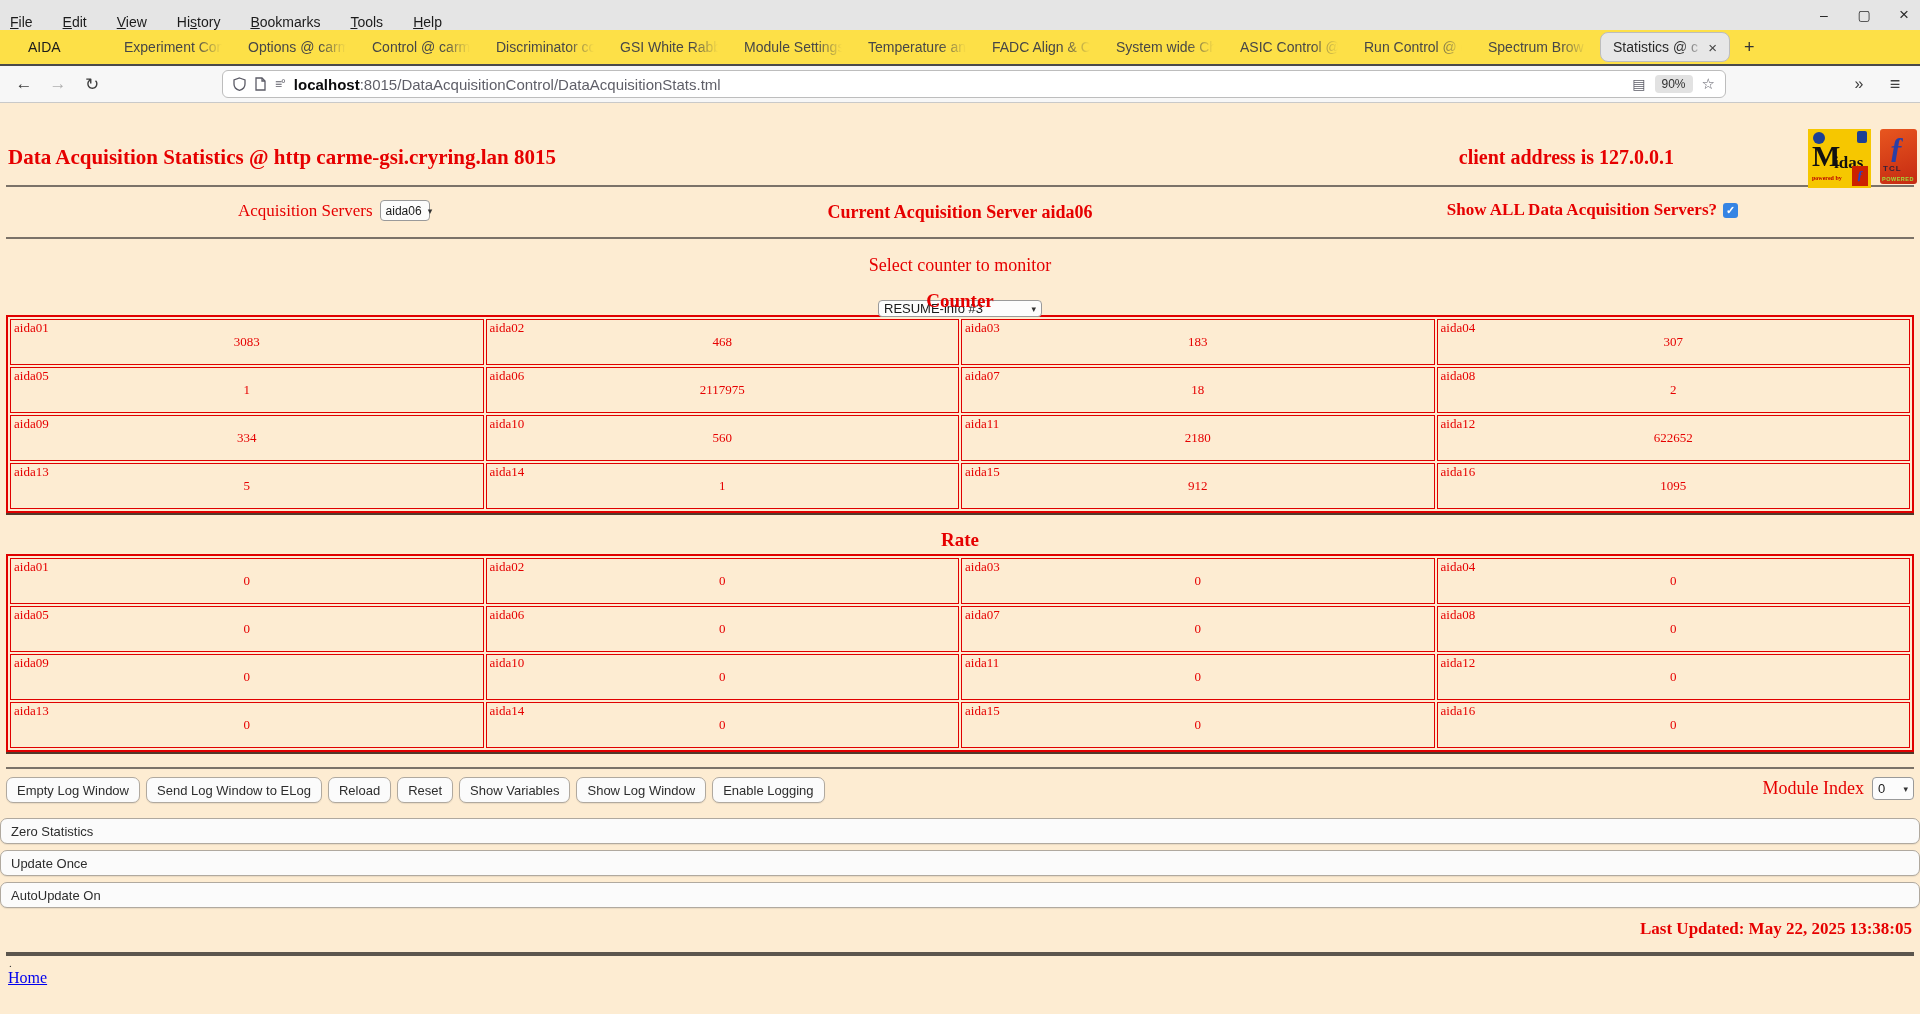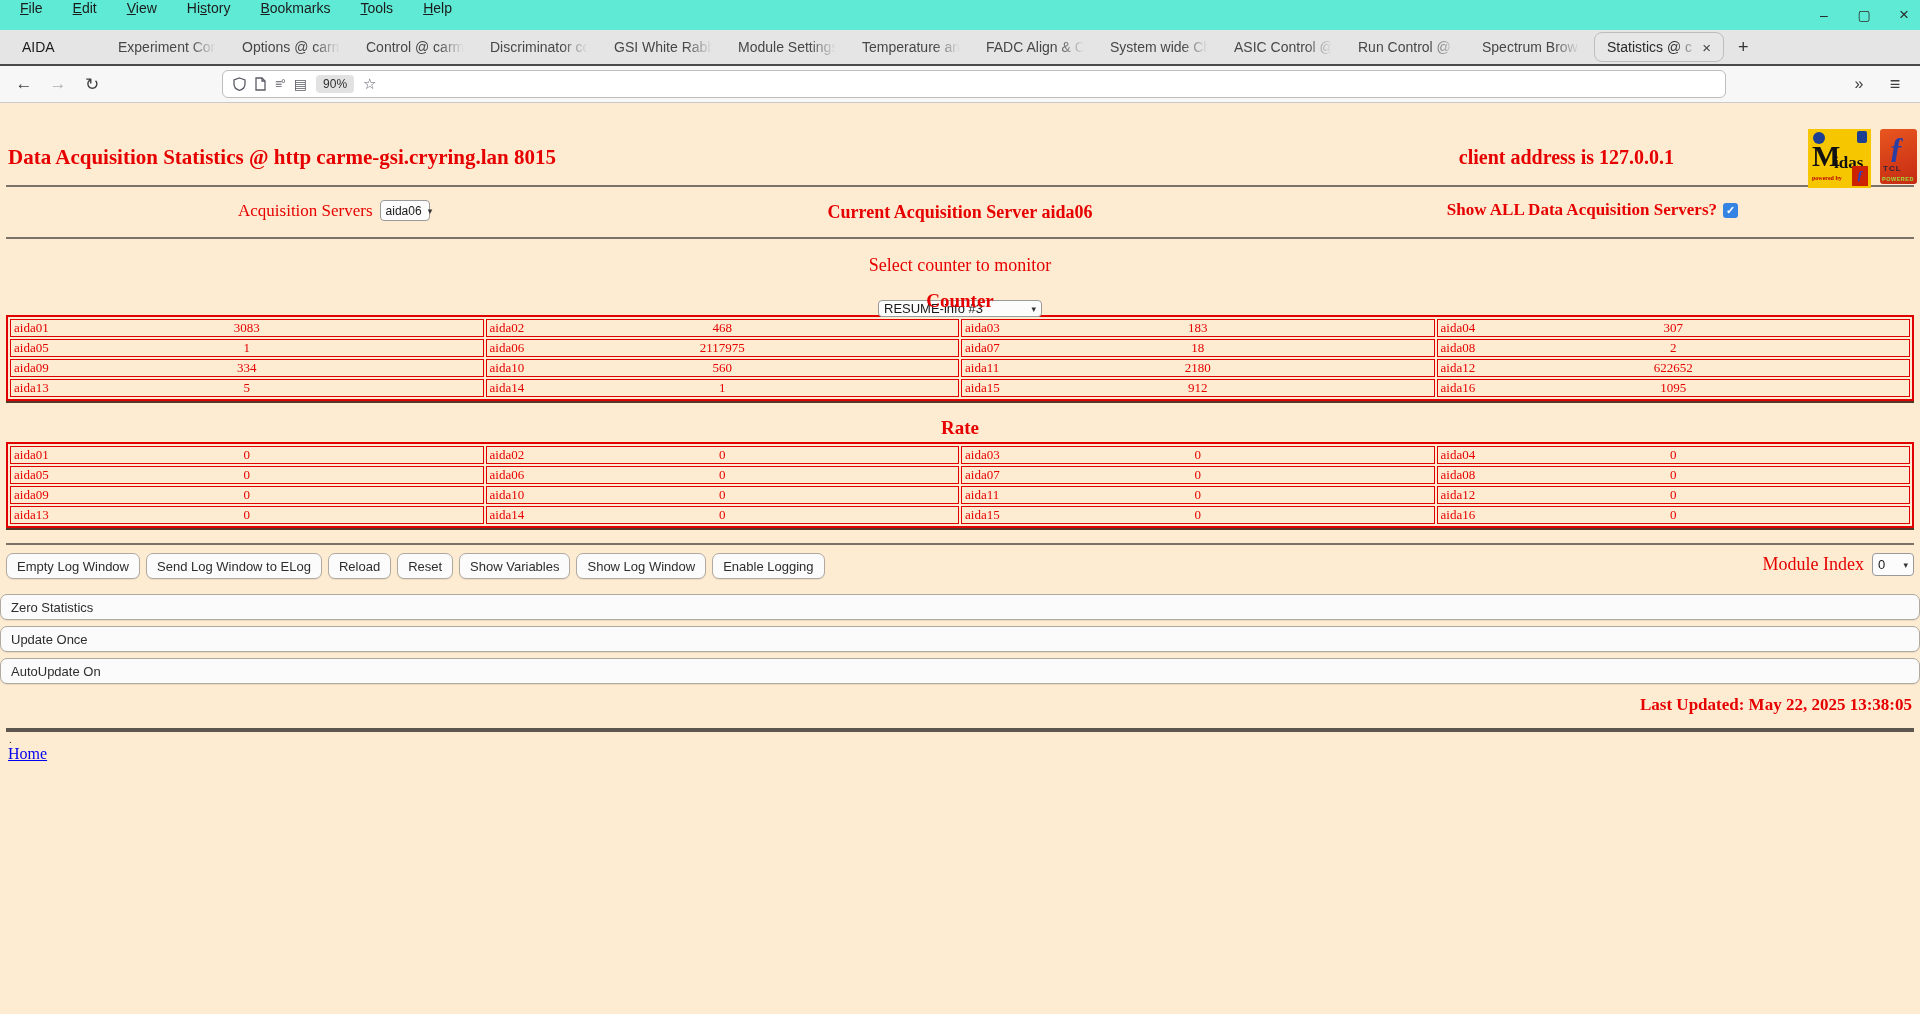--- a/index.html
+++ b/index.html
@@ -1,26 +1,26 @@
 <!DOCTYPE html>
 <html><head>
 <meta charset="utf-8">
 <style>
   * { box-sizing:border-box; margin:0; padding:0; }
   html,body { width:1920px; height:1014px; overflow:hidden; font-family:"Liberation Sans",sans-serif; }
   body { background:#fdecd2; }
 
   
   .chrome { background:#fbfbfb; }
-  .menubar { height:30px; display:flex; align-items:flex-start; gap:30px; padding:0 20px; font-size:14px; color:#1b1b1b; position:relative; background:#5eead4; }
+  .menubar { height:30px; display:flex; align-items:flex-end; gap:30px; padding:0 10px; font-size:14px; color:#1b1b1b; position:relative; background:#e5e5e5; }
   .menu-item { cursor:default; }
   .win-controls { position:absolute; right:8px; top:0; height:30px; display:flex; gap:24px; align-items:center; font-size:14px; color:#2a2a2a; }
   .win-btn { width:16px; text-align:center; }
 
-  .tabbar { height:36px; background:#e5e5e5; display:flex; align-items:center; padding:0 10px; border-bottom:2px solid #4a4a4a; }
+  .tabbar { height:36px; background:#fde047; display:flex; align-items:center; padding:0 16px; border-bottom:2px solid #4a4a4a; }
   .tab { height:30px; display:flex; align-items:center; padding:0 12px; font-size:14px; color:#474747; width:124px; flex:none; }
   .tab.first { width:96px; color:#1c1c1c; }
   .tab.active { background:#e7e7e7; border:1px solid #bdbdbd; border-radius:8px; width:130px; color:#2a2a2a; }
   .tab-label { white-space:nowrap; overflow:hidden; flex:1;
     -webkit-mask-image:linear-gradient(90deg,#000 72%,transparent 98%);
     mask-image:linear-gradient(90deg,#000 72%,transparent 98%); }
   .tab-close { font-size:15px; color:#444; margin-left:2px; }
   .newtab-btn { font-size:18px; color:#333; margin-left:14px; }
 
   .navbar { height:37px; background:#f7f7f7; display:flex; align-items:center; padding:0 10px; gap:6px; border-bottom:1px solid #c9c9c9; }
@@ -66,21 +66,21 @@
   .select-sm { height:21px; font-size:12px; width:50px; }
   .select-md { height:23px; font-size:13px; width:164px; }
   .select-xs { height:23px; font-size:13px; width:42px; }
 
   .checkbox { width:15px; height:15px; background:#3584e4; border-radius:3px; color:#fff; font-size:11px; line-height:15px; text-align:center; }
 
   .counter-select-row { display:flex; align-items:center; gap:24px; padding:0 6px; margin-top:16px; height:24px; font:18px "Liberation Serif",serif;flex-direction:column; }
 
   .sec-title { text-align:center; font:bold 19px "Liberation Serif",serif; color:#e60000; margin-top:11px; }
   table.stats { width:1908px; margin:3px 6px 0 6px; border-collapse:separate; border-spacing:2px; border:2px solid #e00000; box-shadow:0 2px 0 #53382a; table-layout:fixed; }
-  table.stats td.pair { border:1px solid #e00000; position:relative; height:15px; font:13px "Liberation Serif",serif; color:#e60000; padding:0; }
+  table.stats td.pair { border:1px solid #e00000; position:relative; height:15px; font:13px "Liberation Serif",serif; color:#e60000; padding:14px; }
   .pname { position:absolute; left:3px; top:0; }
   .pval { display:block; text-align:center; }
 
   .hr3 { margin-top:15px !important; }
   .logbtn-row { position:relative; margin-top:8px; height:26px; padding:0 6px; display:flex; gap:6px; align-items:center; }
   .btn { height:25px; background:#fbfbfb; border:1px solid #b0a99f; border-radius:7px; font:13px "Liberation Sans",sans-serif; color:#2d2d2d; padding:12px 10px; display:inline-flex; align-items:center; box-shadow:0 1px 1px rgba(0,0,0,.08); }
   .module-index { position:absolute; right:6px; top:0; display:flex; align-items:center; gap:8px; font:18px "Liberation Serif",serif; color:#e60000; }
   .action-row { display:flex; justify-content:center; gap:6px; margin-top:15px;flex-direction:column; }
   .last-updated { text-align:right; padding-right:8px; margin-top:11px; font:bold 17px "Liberation Serif",serif; color:#e60000; }
   .hr4 { margin-top:13px !important; }
@@ -167,20 +167,21 @@
             <path d="M6.5 1 L12 3 V7 C12 10.5 9.5 12.5 6.5 13.3 C3.5 12.5 1 10.5 1 7 V3 Z" fill="none" stroke="#5b5b66" stroke-width="1.3"></path>
           </svg>
       </span>
       <span class="url-icon">
         <svg width="11" height="14" viewBox="0 0 11 14">
             <path d="M1 1 H7 L10 4 V13 H1 Z" fill="none" stroke="#5b5b66" stroke-width="1.3"></path>
             <path d="M7 1 V4 H10" fill="none" stroke="#5b5b66" stroke-width="1.3"></path>
           </svg>
       </span>
       <span class="url-icon" style="font-size:12px;letter-spacing:-1px;">≡°</span>
+      <span class="url-text"><span class="url-domain">localhost</span><span>:8015/DataAcquisitionControl/DataAcquisitionStats.tml</span></span>
       <span class="url-icon" style="font-size:14px;">▤</span>
       <span class="zoom-pill">90%</span>
       <span class="url-icon" style="font-size:15px;">☆</span>
     </div>
     <span class="chrome-end-icon">»</span>
     <span class="chrome-end-icon" style="font-size:18px;">≡</span>
   </div>
 </div>
 
 <div class="page">

